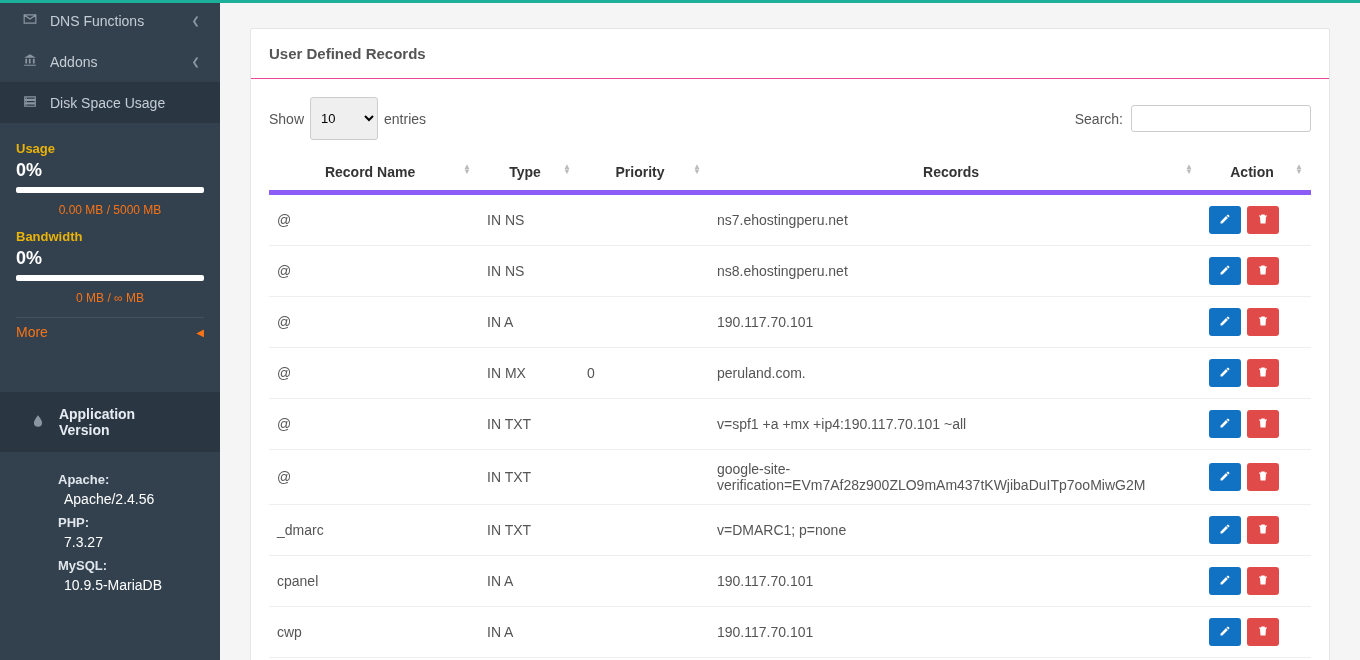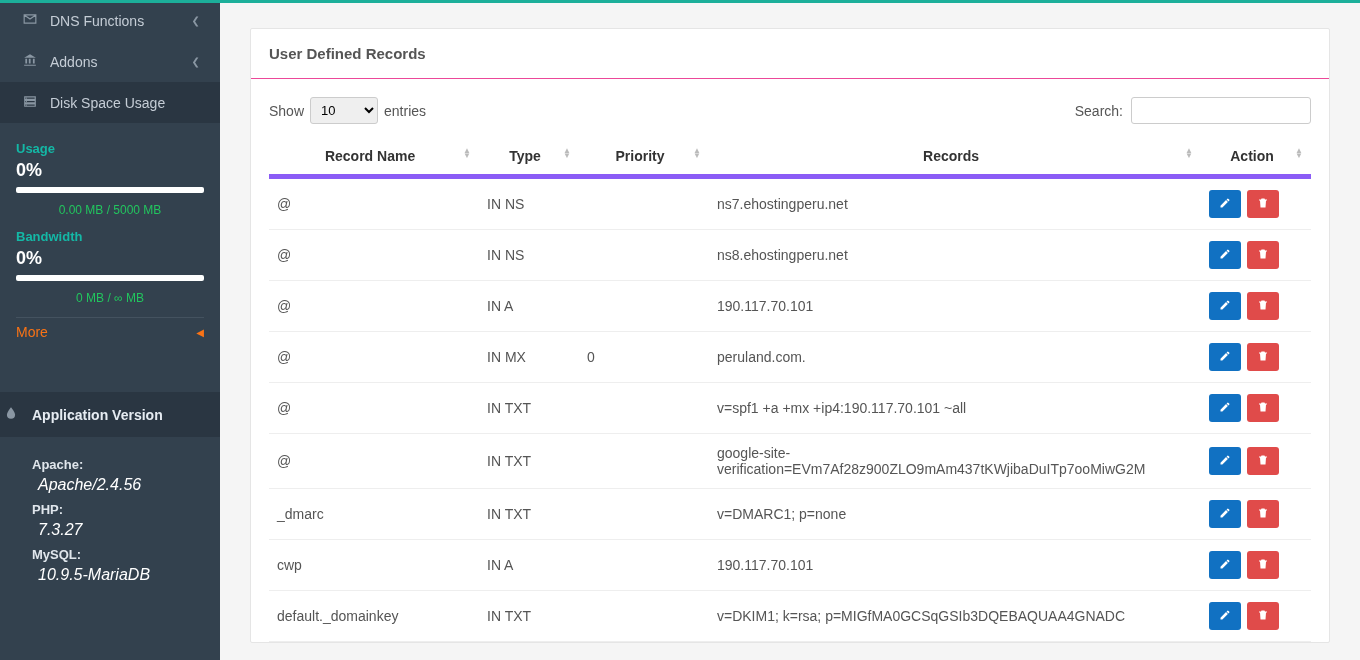--- a/index.html
+++ b/index.html
@@ -5,37 +5,37 @@
 * { box-sizing: border-box; margin: 0; padding: 0; }
 body { font-family: -apple-system, BlinkMacSystemFont, "Segoe UI", Arial, sans-serif; font-size: 14px; color: #333; background: #f5f5f5; width: 1360px; height: 660px; overflow: hidden; }
 .layout { display: flex; height: 660px; }
 .sidebar { width: 220px; background: #33414e; color: #c5cdd6; flex-shrink: 0; display: flex; flex-direction: column; }
 .topbar-accent { height: 3px; background: #1caf9a; width: 100%; position: absolute; top: 0; left: 0; }
 .nav-item { display: flex; align-items: center; padding: 12px 20px; cursor: pointer; font-size: 14px; color: #c5cdd6; position: relative; }
 .nav-item.darker { background: #2a3642; }
 .nav-item .icon { width: 20px; margin-right: 10px; text-align: center; color: #8a97a3; }
 .nav-item .chevron { margin-left: auto; font-size: 10px; color: #8a97a3; }
 .usage-panel { padding: 18px 16px; background: #33414e; }
-.usage-label { font-weight: bold; font-size: 13px; margin-bottom: 4px; color: #14b8a6; }
+.usage-label { font-weight: bold; font-size: 13px; margin-bottom: 4px; color: #eab308; }
 .usage-value { font-size: 18px; font-weight: bold; color: #fff; margin-bottom: 6px; }
 .progress-bar { height: 6px; background: #fff; border-radius: 2px; margin-bottom: 10px; }
-.usage-sub { font-size: 12px; text-align: center; color: #22c55e; margin-bottom: 12px; }
+.usage-sub { font-size: 12px; text-align: center; color: #f97316; margin-bottom: 12px; }
 .more-row { display: flex; align-items: center; justify-content: space-between; padding: 6px 0; font-size: 14px; color: #f97316; cursor: pointer; border-top: 1px solid #44525f; margin-top: 4px; }
 .more-row .arrow { font-size: 10px; }
-.app-version-header { background: #2a3642; padding: 14px 4px; display: flex; align-items: center; font-weight: bold; color: #e6ecf2; font-size: 14px; margin-top: 28px; }
+.app-version-header { background: #2a3642; padding: 14px 31px; display: flex; align-items: center; font-weight: bold; color: #e6ecf2; font-size: 14px; margin-top: 28px; }
 .app-version-header .icon { width: 20px; margin-right: 8px; color: #8a97a3; }
-.version-block { padding: 14px 32px; }
+.version-block { padding: 14px 32px; margin-left: 26px; }
 .ver-label { font-size: 13px; font-weight: bold; color: #e0e6ec; margin-top: 6px; }
-.ver-value { font-size: 16px; color: #fff; margin: 4px 0 8px 6px; font-style: italic; }
+.ver-value { font-size: 14px; color: #fff; margin: 4px 0 8px 6px; }
 .main { flex: 1; padding: 28px 30px 0 30px; position: relative; overflow: hidden; }
 .card { background: #fff; border: 1px solid #e5e5e5; border-radius: 2px; }
 .card-header { padding: 16px 18px; font-weight: bold; color: #555; font-size: 15px; border-bottom: 1px solid #ec4899; }
 .card-body { padding: 18px 18px 0 18px; }
 .table-controls { display: flex; justify-content: space-between; align-items: center; margin-bottom: 14px; color: #555; font-size: 14px; }
-.table-controls select { padding: 4px 6px; border: 1px solid #ccc; border-radius: 3px; font-size: 13px; margin: 0 6px; width: 68px; }
+.table-controls select { padding: 12px 6px; border: 1px solid #ccc; border-radius: 3px; font-size: 13px; margin: 0 6px; width: 68px; }
 .table-controls label { display: flex; align-items: center; }
 .search-input { border: 1px solid #ccc; border-radius: 3px; padding: 5px 8px; font-size: 13px; width: 180px; margin-left: 8px; }
 table { width: 100%; border-collapse: collapse; }
 thead th { text-align: center; padding: 10px 8px; font-weight: bold; font-size: 14px; color: #333; border-bottom: 5px solid #8b5cf6; position: relative; }
 .sort-icon { float: right; display: inline-flex; flex-direction: column; line-height: 5px; font-size: 8px; color: #bbb; }
 tbody td { padding: 11px 8px; border-bottom: 1px solid #eee; font-size: 14px; color: #555; vertical-align: middle; word-break: break-word; }
 .col-name { width: 210px; }
 .col-type { width: 100px; }
 .col-priority { width: 130px; }
 .col-records { width: auto; }
@@ -289,20 +289,40 @@
                     </button>
                     <button class="btn btn-delete">
                       <span><svg class="svg-icon-sm" viewBox="0 0 24 24">
                           <path d="M6 7h12l-1 14H7L6 7zm3-4h6l1 2h4v2H4V5h4l1-2z"></path>
                         </svg></span>
                     </button>
                   </div>
                 </td>
               </tr>
               <tr>
+                <td class="col-name">cpanel</td>
+                <td class="col-type">IN A</td>
+                <td class="col-priority"></td>
+                <td class="col-records">190.117.70.101</td>
+                <td class="col-action">
+                  <div class="btn-group">
+                    <button class="btn btn-edit">
+                      <span><svg class="svg-icon-sm" viewBox="0 0 24 24">
+                          <path d="M3 17.25V21h3.75L17.81 9.94l-3.75-3.75L3 17.25zM20.71 7.04a1 1 0 0 0 0-1.41l-2.34-2.34a1 1 0 0 0-1.41 0l-1.83 1.83 3.75 3.75 1.83-1.83z"></path>
+                        </svg></span>
+                    </button>
+                    <button class="btn btn-delete">
+                      <span><svg class="svg-icon-sm" viewBox="0 0 24 24">
+                          <path d="M6 7h12l-1 14H7L6 7zm3-4h6l1 2h4v2H4V5h4l1-2z"></path>
+                        </svg></span>
+                    </button>
+                  </div>
+                </td>
+              </tr>
+              <tr>
                 <td class="col-name">cwp</td>
                 <td class="col-type">IN A</td>
                 <td class="col-priority"></td>
                 <td class="col-records">190.117.70.101</td>
                 <td class="col-action">
                   <div class="btn-group">
                     <button class="btn btn-edit">
                       <span><svg class="svg-icon-sm" viewBox="0 0 24 24">
                           <path d="M3 17.25V21h3.75L17.81 9.94l-3.75-3.75L3 17.25zM20.71 7.04a1 1 0 0 0 0-1.41l-2.34-2.34a1 1 0 0 0-1.41 0l-1.83 1.83 3.75 3.75 1.83-1.83z"></path>
                         </svg></span>

